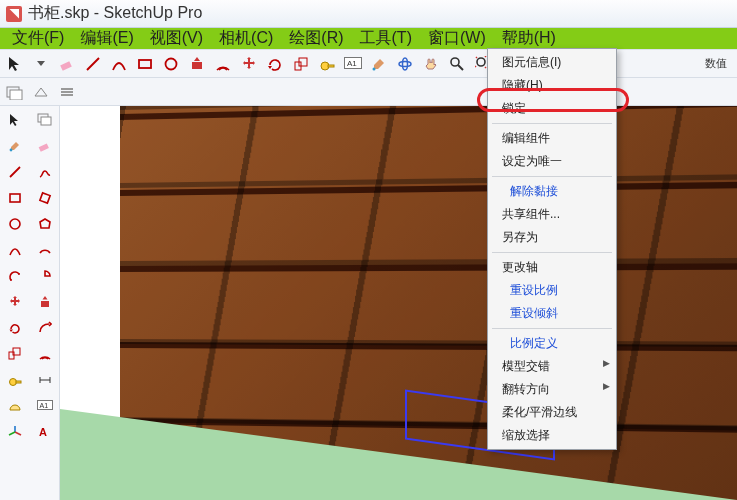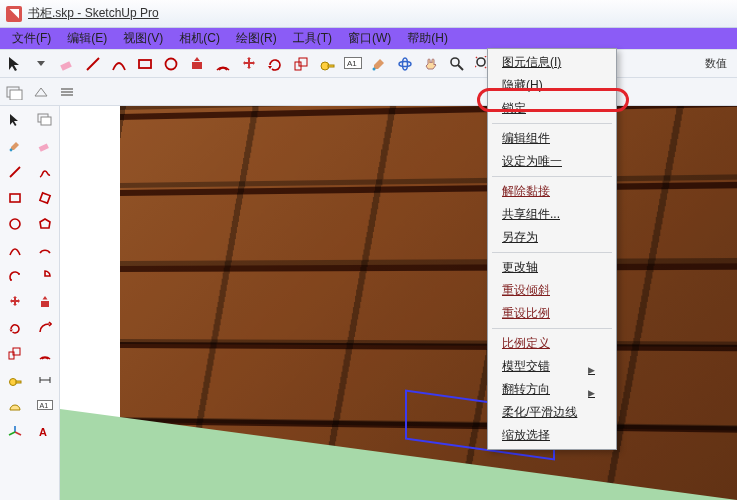--- a/index.html
+++ b/index.html
@@ -1,22 +1,22 @@
 <!DOCTYPE html>
 <html><head>
 <meta charset="utf-8">
 <style>
 * { margin: 0; padding: 0; box-sizing: border-box; font-family: "Microsoft YaHei", "SimSun", sans-serif; }
 body { width: 737px; height: 500px; overflow: hidden; background: #fff; }
 
-.titlebar { height: 28px; background: linear-gradient(#fdfdfe,#eaf0f7); border-bottom: 1px solid #c7d3e3; display: flex; align-items: center; padding: 0 6px; font-size: 12px; color: #333; text-decoration: underline; }
+.titlebar { height: 28px; background: linear-gradient(#fdfdfe,#eaf0f7); border-bottom: 1px solid #c7d3e3; display: flex; align-items: center; padding: 0 6px; font-size: 16px; color: #333; }
 .titlebar .su-icon { width: 16px; height: 16px; background: #d9534f; border-radius: 2px; margin-right: 6px; position: relative; }
 .titlebar .su-icon::after { content:""; position:absolute; left:3px; top:3px; width:10px; height:10px; background:#fff; clip-path: polygon(0 0,100% 0,100% 100%); }
 
-.menubar { height: 22px; background: #8b5cf6; border-bottom: 1px solid #dbe2ea; display: flex; align-items: center; padding: 0 4px; font-size: 12px; color: #222; }
+.menubar { height: 22px; background: #84cc16; border-bottom: 1px solid #dbe2ea; display: flex; align-items: center; padding: 0 4px; font-size: 16px; color: #222; }
 .menubar span { padding: 2px 8px; cursor: default; }
 
 .main-toolbar { height: 28px; background: #f3f5f9; border-bottom: 1px solid #d7dde6; display: flex; align-items: center; padding: 0 4px; gap: 4px; }
 .main-toolbar .tb { width: 22px; height: 22px; display: flex; align-items: center; justify-content: center; border: 1px solid transparent; border-radius: 2px; }
 .main-toolbar .sep { width: 6px; }
 .main-toolbar .cut { margin-left: auto; padding-right: 6px; font-size: 11px; color: #333; }
 
 .second-toolbar { height: 28px; background: #f3f5f9; border-bottom: 1px solid #d7dde6; display: flex; align-items: center; padding: 0 4px; gap: 4px; }
 .second-toolbar .tb { width: 22px; height: 22px; display:flex; align-items:center; justify-content:center; }
 
@@ -30,22 +30,22 @@
   repeating-linear-gradient(100deg, rgba(0,0,0,0.35) 0 6px, transparent 6px 130px),
   repeating-linear-gradient(0deg, rgba(0,0,0,0.35) 0 5px, transparent 5px 78px),
   linear-gradient(135deg,#a5622f,#8f4f22 40%,#7a421c 70%,#6b3817);
   transform: perspective(900px) rotateY(-6deg);
   transform-origin: left center;
 }
 .shelf::after { content:""; position:absolute; inset:0; background: repeating-linear-gradient(0deg, rgba(80,40,15,0.9) 0 6px, rgba(120,70,35,0.2) 6px 76px); mix-blend-mode: multiply; }
 .highlight-sel { position:absolute; left:345px; bottom:50px; width:150px; height:50px; border:2px solid #3a3af2; transform: skewY(8deg); pointer-events:none; }
 
 .context-menu { position:absolute; left:487px; top:48px; width:130px; background:#f5f5f5; border:1px solid #9aa0a8; box-shadow:3px 3px 6px rgba(0,0,0,0.25); font-size:12px; color:#222; padding:2px 0; z-index:50; }
-.context-menu .mi { padding:3px 21px 3px 14px; display:flex; align-items:flex-end; justify-content:space-between; white-space:nowrap;text-decoration:underline; }
-.context-menu .mi.disabled { color:#7f1d1d; }
+.context-menu .mi { padding:3px 6px 3px 14px; display:flex; align-items:flex-start; justify-content:space-between; white-space:nowrap; }
+.context-menu .mi.disabled { color:#1d4ed8;margin-left:8px; }
 .context-menu hr { border:none; border-top:1px solid #d0d3d8; margin:3px 4px; }
 .context-menu .arrow { font-size:9px; color:#555; }
 
 .red-oval { position:absolute; left:477px; top:88px; width:152px; height:24px; border:3px solid #e3232a; border-radius:12px; z-index:60; pointer-events:none; }
 
 svg { display:block; }
 </style>
 </head>
 <body>
 
@@ -375,24 +375,24 @@
       <span>共享组件...</span>
     </div>
   <div class="mi">
       <span>另存为</span>
     </div>
   <hr>
   <div class="mi">
       <span>更改轴</span>
     </div>
   <div class="mi disabled">
+      <span>重设比例</span>
+    </div>
+  <div class="mi disabled">
       <span>重设倾斜</span>
-    </div>
-  <div class="mi disabled">
-      <span>重设比例</span>
     </div>
   <hr>
   <div class="mi disabled">
       <span>比例定义</span>
     </div>
   <div class="mi">
       <span>模型交错</span>
       <span class="arrow">▶</span>
     </div>
   <div class="mi">

